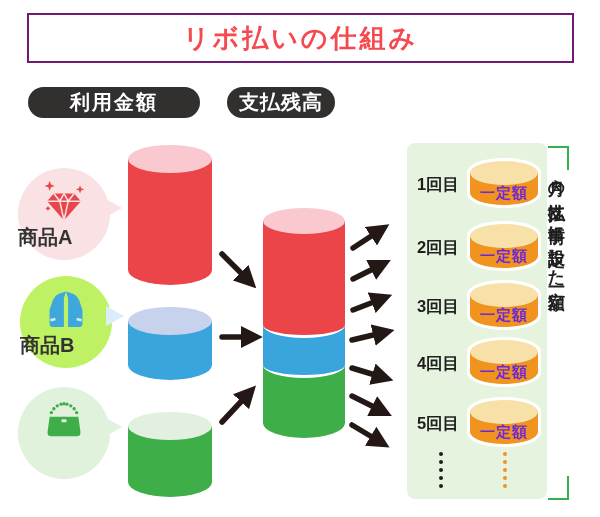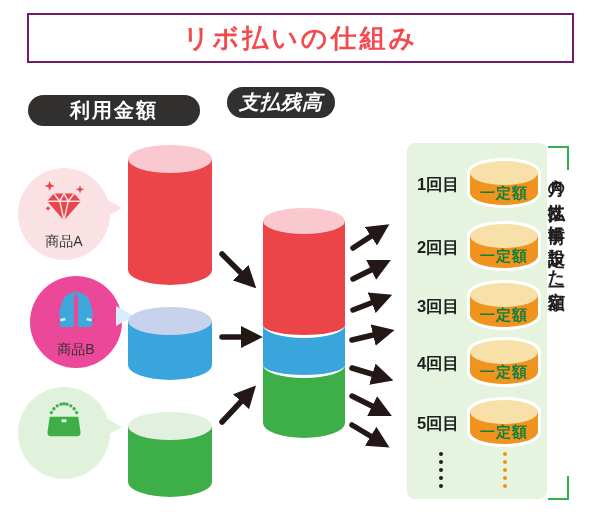--- a/index.html
+++ b/index.html
@@ -12,37 +12,37 @@
     position:absolute;left:27px;top:13px;width:543px;height:46px;
     border:2px solid #701a75;display:flex;align-items:center;justify-content:center;
   }
   .title-box .t{color:#F6494F;font-size:26px;font-weight:bold;letter-spacing:3px;}
   
   .pill{
     position:absolute;top:87px;height:31px;background:#322F2F;border-radius:17px;
     display:flex;align-items:center;justify-content:center;
     color:#fff;font-weight:bold;font-size:20px;letter-spacing:2px;
   }
-  .pill.usage{left:28px;width:172px;margin-top:8px;}
-  .pill.balance{left:227px;width:108px;letter-spacing:1px;font-style:italic;}
+  .pill.usage{left:28px;width:172px;}
+  .pill.balance{left:227px;width:108px;letter-spacing:1px;}
   .pill.monthly{left:375px;width:155px;letter-spacing:1px;}
   
   .bubble{position:absolute;width:92px;height:92px;border-radius:50%;}
   .bubble .tail{
     position:absolute;left:86px;top:30px;width:0;height:0;
     border-top:10px solid transparent;border-bottom:10px solid transparent;
   }
   .bubble .icon{position:absolute;left:50%;top:7px;transform:translateX(-50%);}
   .bubble .plabel{
-    position:absolute;left:0;right:0;bottom:9px;text-align:center;
-    font-size:14px;font-weight:normal;color:#333;
+    position:absolute;left:0;right:0;bottom:9px;
+    font-size:20px;font-weight:bold;color:#333;
   }
   .bubble.a{left:18px;top:168px;background:#FAE2E4;}
   .bubble.a .tail{border-left:18px solid #FAE2E4;}
-  .bubble.b{left:30px;top:276px;background:#ec4899;}
+  .bubble.b{left:20px;top:276px;background:#bef264;}
   .bubble.b .tail{border-left:18px solid #D9EDFA;}
   .bubble.c{left:18px;top:387px;background:#E0F1DC;}
   .bubble.c .tail{border-left:18px solid #E0F1DC;}
   
   .cyl{position:absolute;}
   .cyl-top{position:absolute;left:0;right:0;top:0;height:28px;border-radius:50%;}
   .cyl-body{position:absolute;left:0;right:0;top:14px;bottom:0;
     border-radius:0 0 50% 50% / 0 0 15px 15px;}
   
   .cyl.u-a{left:128px;top:145px;width:84px;height:140px;}
@@ -70,21 +70,21 @@
   .pay-num{position:absolute;left:6px;top:16px;width:50px;text-align:center;
     font-size:16.5px;font-weight:bold;color:#1E1E1E;}
   .ocyl{position:absolute;left:60px;top:0;width:74px;height:50px;}
   .ocyl .w-top{position:absolute;left:0;right:0;top:0;height:28px;border-radius:50%;background:#fff;}
   .ocyl .w-body{position:absolute;left:0;right:0;top:14px;bottom:0;background:#fff;
     border-radius:0 0 50% 50%/0 0 14px 14px;}
   .ocyl .i-top{position:absolute;left:3px;right:3px;top:3px;height:24px;border-radius:50%;background:#F7E1A8;}
   .ocyl .i-body{position:absolute;left:3px;right:3px;top:15px;bottom:3px;background:#F0931F;
     border-radius:0 0 50% 50%/0 0 12px 12px;}
   .ocyl .amount{position:absolute;left:0;right:0;bottom:5px;text-align:center;
-    color:#15803d;font-weight:bold;font-size:15px;z-index:2;letter-spacing:1px;}
+    color:#6d28d9;font-weight:bold;font-size:15px;z-index:2;letter-spacing:1px;}
   .dots{position:absolute;display:flex;flex-direction:column;gap:4px;}
   .dots .d{width:4px;height:4px;border-radius:50%;}
   .dots.dark{left:32px;top:309px;} .dots.dark .d{background:#1E1E1E;}
   .dots.orange{left:96px;top:309px;} .dots.orange .d{background:#F0931F;}
   
   .v-note{
     position:absolute;left:543px;top:168px;height:292px;width:26px;
     writing-mode:vertical-rl;text-orientation:upright;
     font-size:17px;font-weight:bold;color:#1F1F1F;letter-spacing:1px;line-height:26px;
   }

